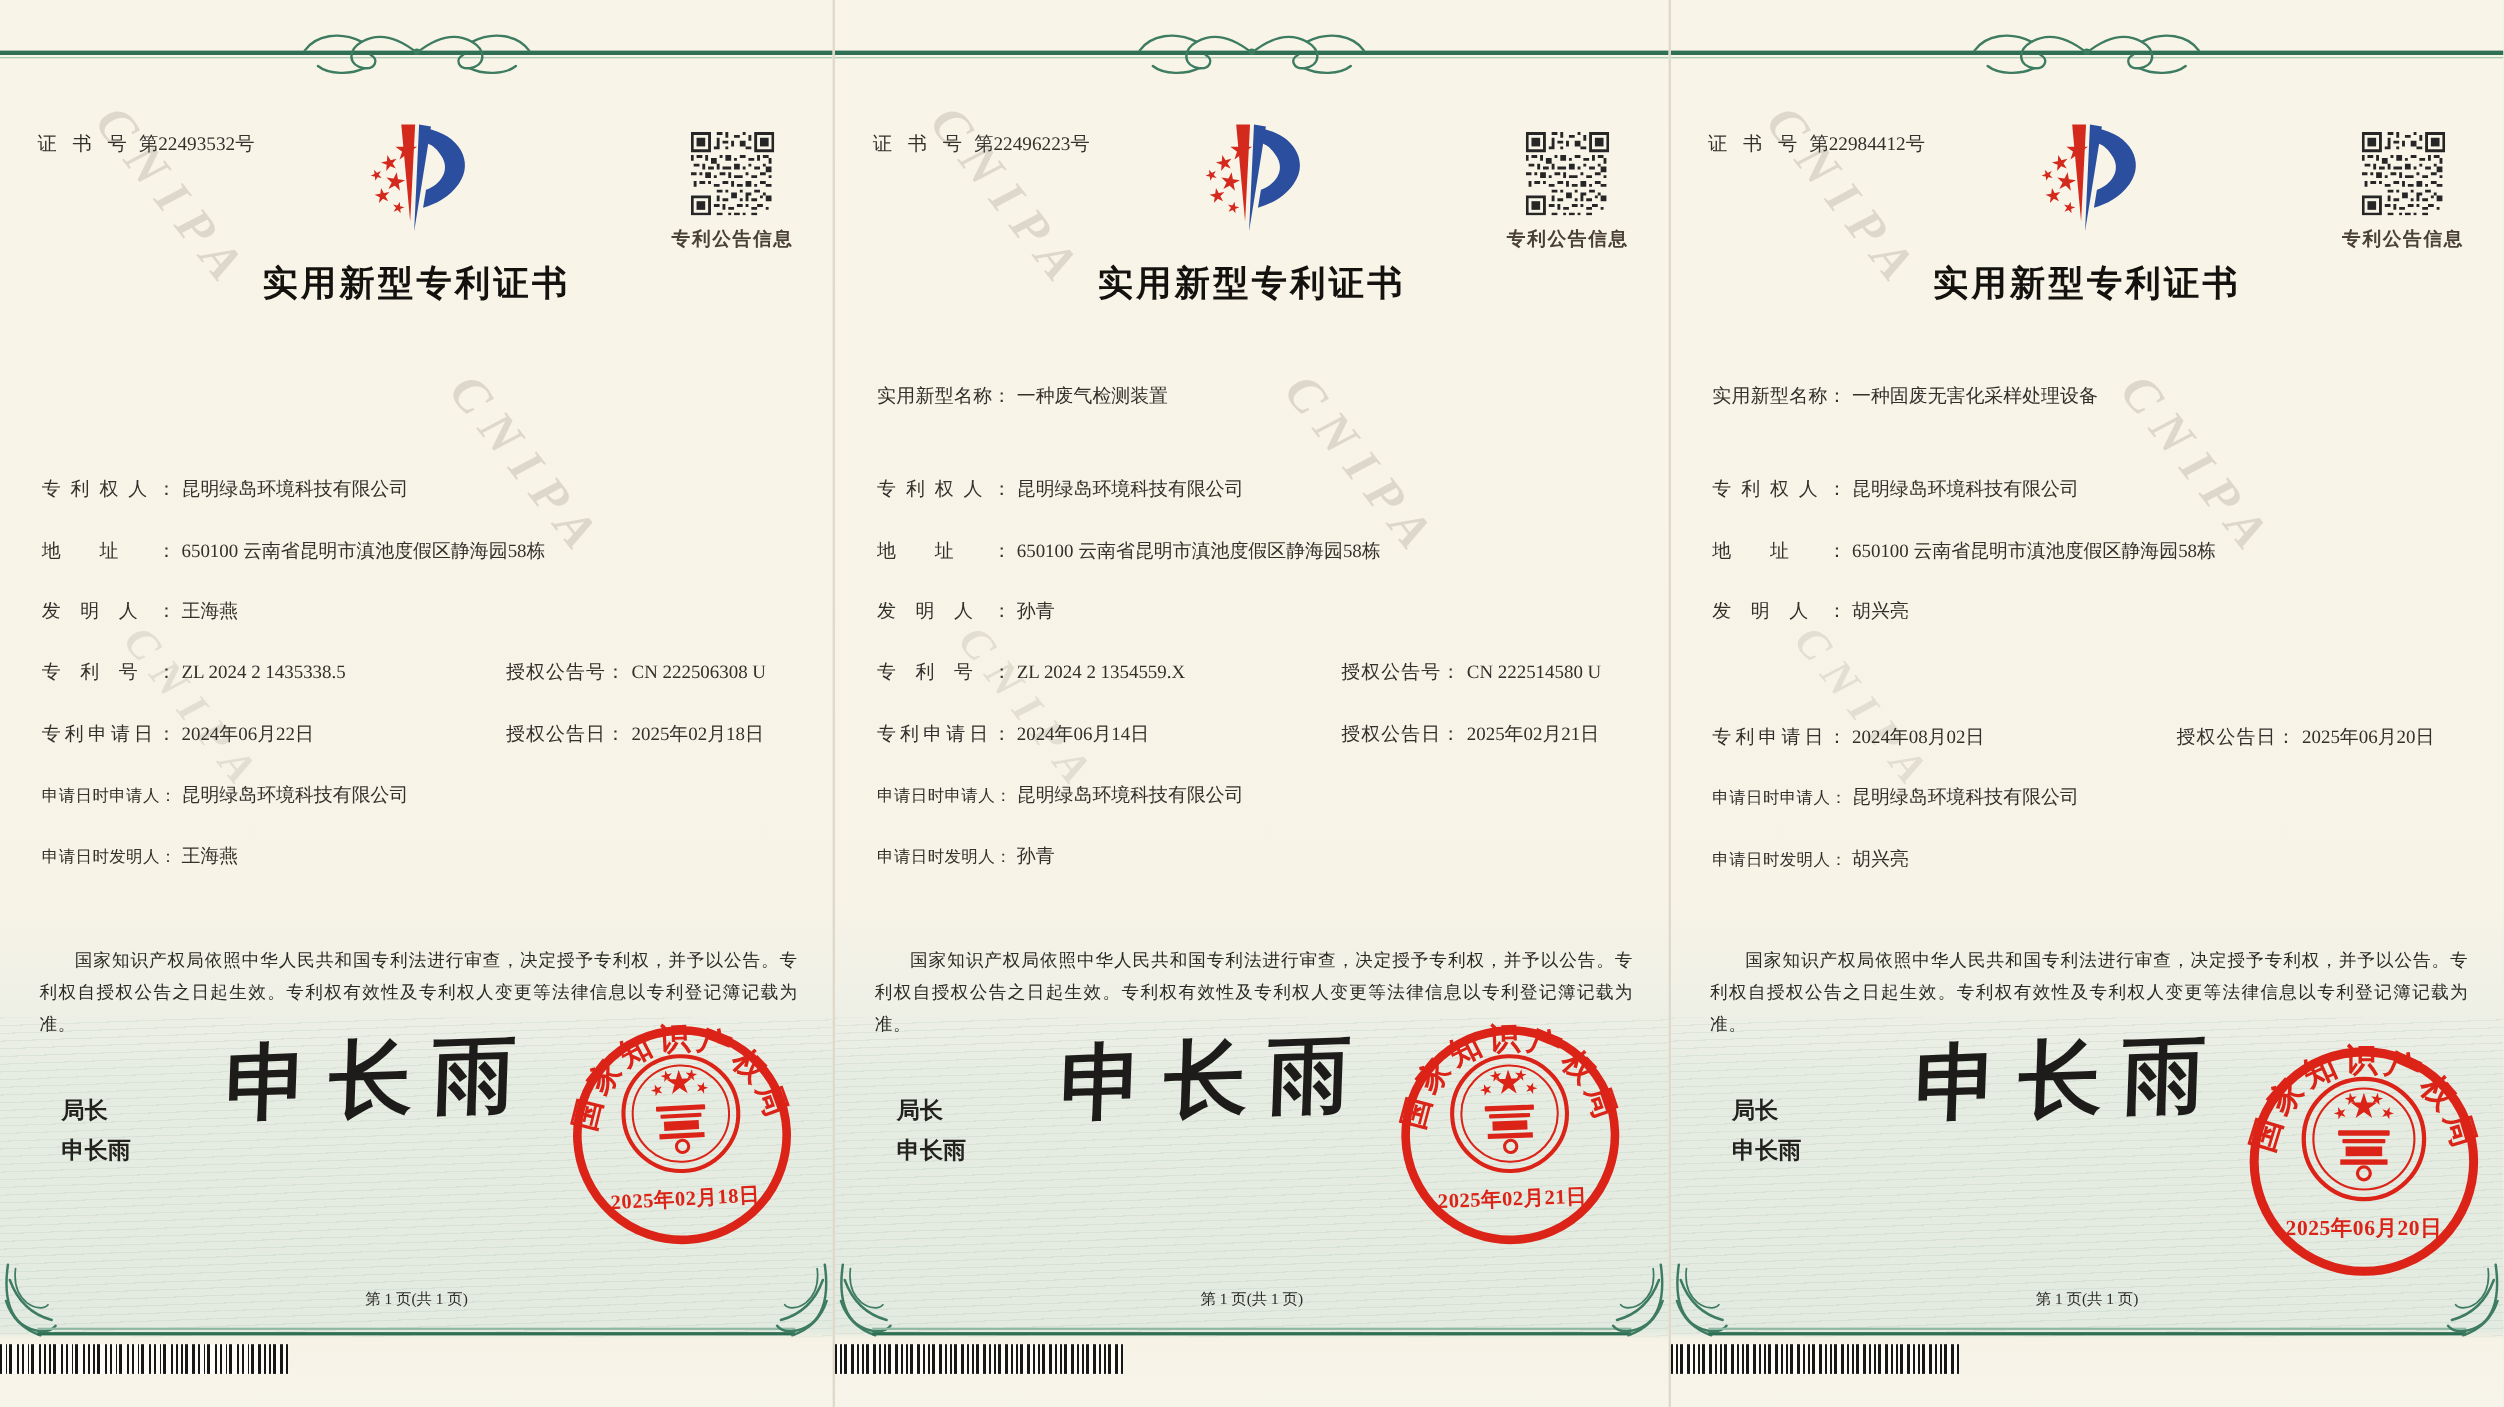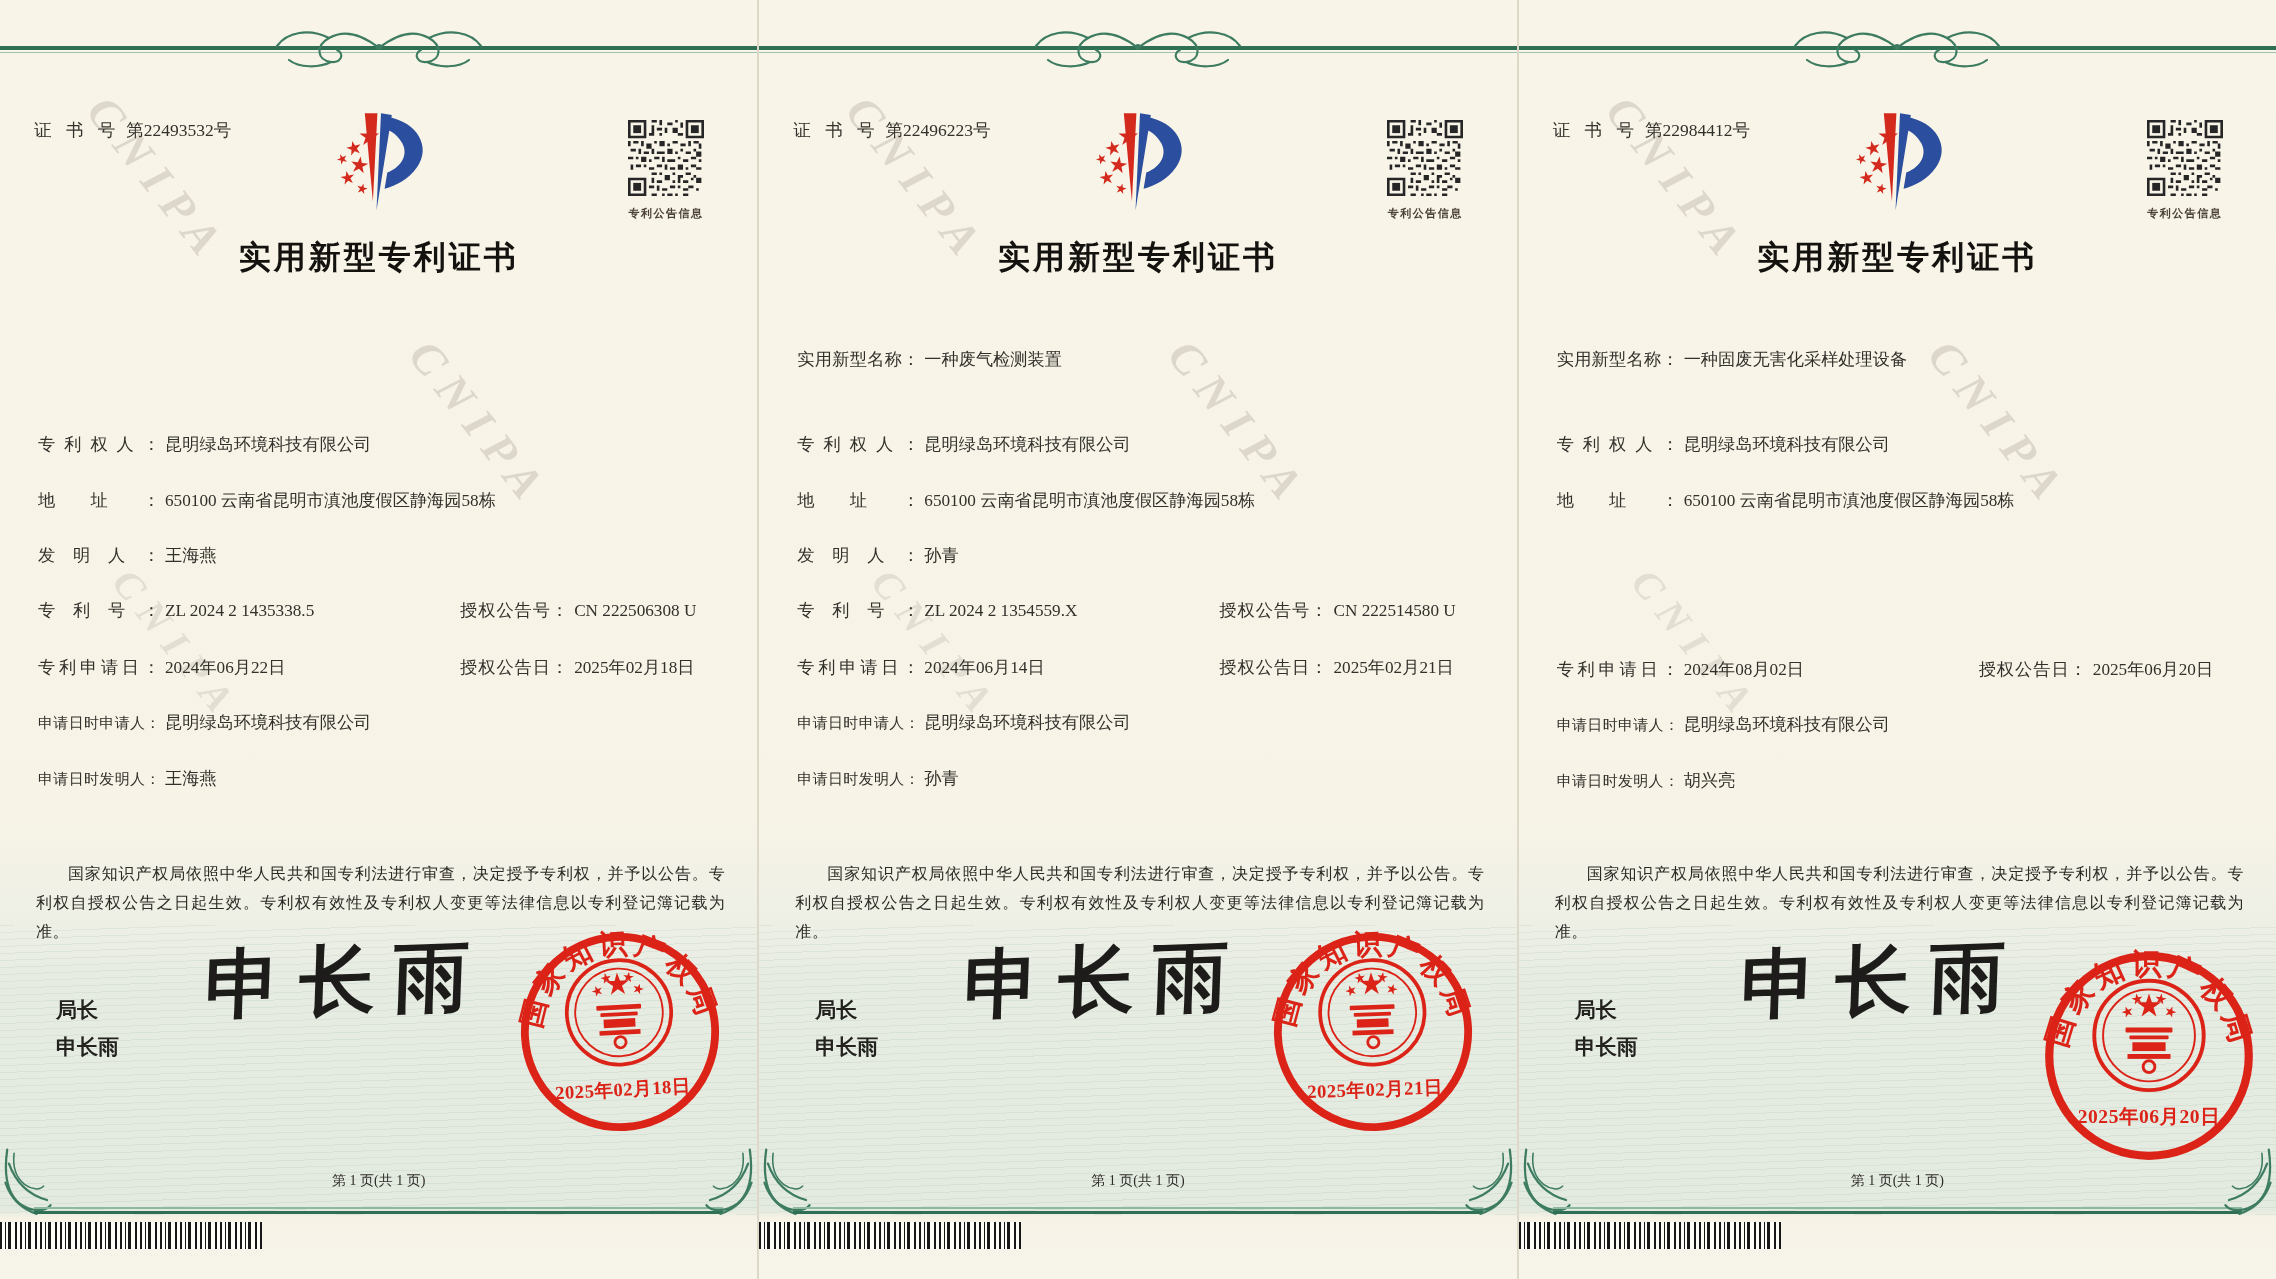--- a/index.html
+++ b/index.html
@@ -32,21 +32,21 @@
   }
   .wm1{left:118px;top:86px;}
   .wm2{left:440px;top:330px;}
   .wm3{left:140px;top:560px;font-size:40px;color:rgba(158,152,135,0.22);}
   .certno{position:absolute;top:118px;left:34px;font-size:17.5px;color:#33312c;}
   .certno .cl{letter-spacing:5px;margin-right:6px;}
   .logo{position:absolute;left:306px;top:106px;width:132px;height:126px;}
   .qr{position:absolute;left:628px;top:120px;width:76px;height:76px;}
   .qrlabel{
     position:absolute;left:596px;top:206px;width:140px;text-align:center;
-    font-size:11px;font-weight:bold;color:#4a4036;letter-spacing:1.5px;
+    font-size:17px;font-weight:bold;color:#4a4036;letter-spacing:1.5px;
   }
   .title{
     position:absolute;top:236px;left:0;right:0;margin:0;text-align:center;
     font-size:32px;font-weight:bold;letter-spacing:3px;color:#14120f;
   }
   .row{position:absolute;left:38px;right:16px;font-size:17.2px;color:#32302b;white-space:nowrap;}
   .lbl{display:inline-block;width:122px;text-align:justify;text-align-last:justify;}
   .lbl.long{font-size:15px;letter-spacing:-0.3px;text-align-last:justify;}
   .val{margin-left:5px;}
   .rcol{position:absolute;left:422px;top:0;}
@@ -332,20 +332,23 @@
 
   <div class="row" style="top:347px">
     <span class="lbl">实用新型名称：</span><span class="val">一种固废无害化采样处理设备</span>
   </div>
   <div class="row" style="top:432px">
     <span class="lbl">专利权人：</span><span class="val">昆明绿岛环境科技有限公司</span>
   </div>
   <div class="row" style="top:488px">
     <span class="lbl">地址：</span><span class="val">650100 云南省昆明市滇池度假区静海园58栋</span>
   </div>
+  <div class="row" style="top:543px">
+    <span class="lbl">发明人：</span><span class="val">胡兴亮</span>
+  </div>
   <div class="row" style="top:657px">
     <span class="lbl">专利申请日：</span><span class="val">2024年08月02日</span>
     <span class="rcol"><span class="lbl">授权公告日：</span><span class="val">2025年06月20日</span></span>
   </div>
   <div class="row" style="top:712px">
     <span class="lbl long">申请日时申请人：</span><span class="val">昆明绿岛环境科技有限公司</span>
   </div>
   <div class="row" style="top:768px">
     <span class="lbl long">申请日时发明人：</span><span class="val">胡兴亮</span>
   </div>

